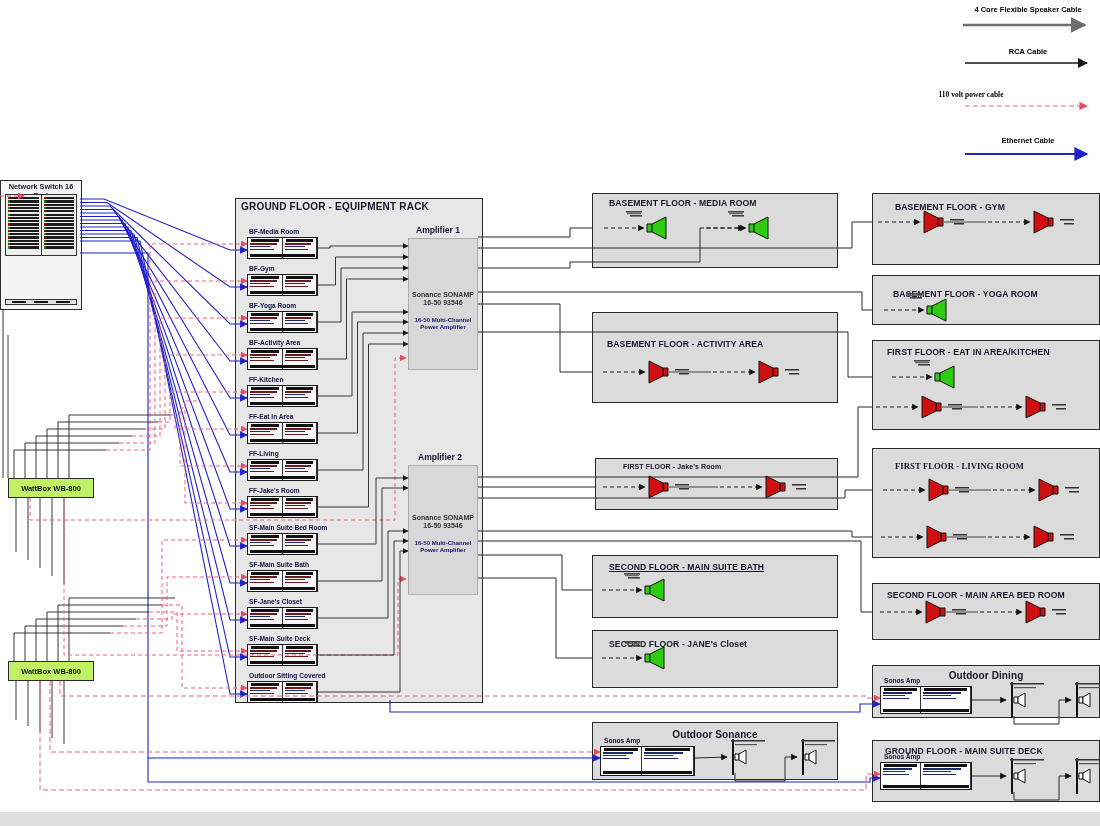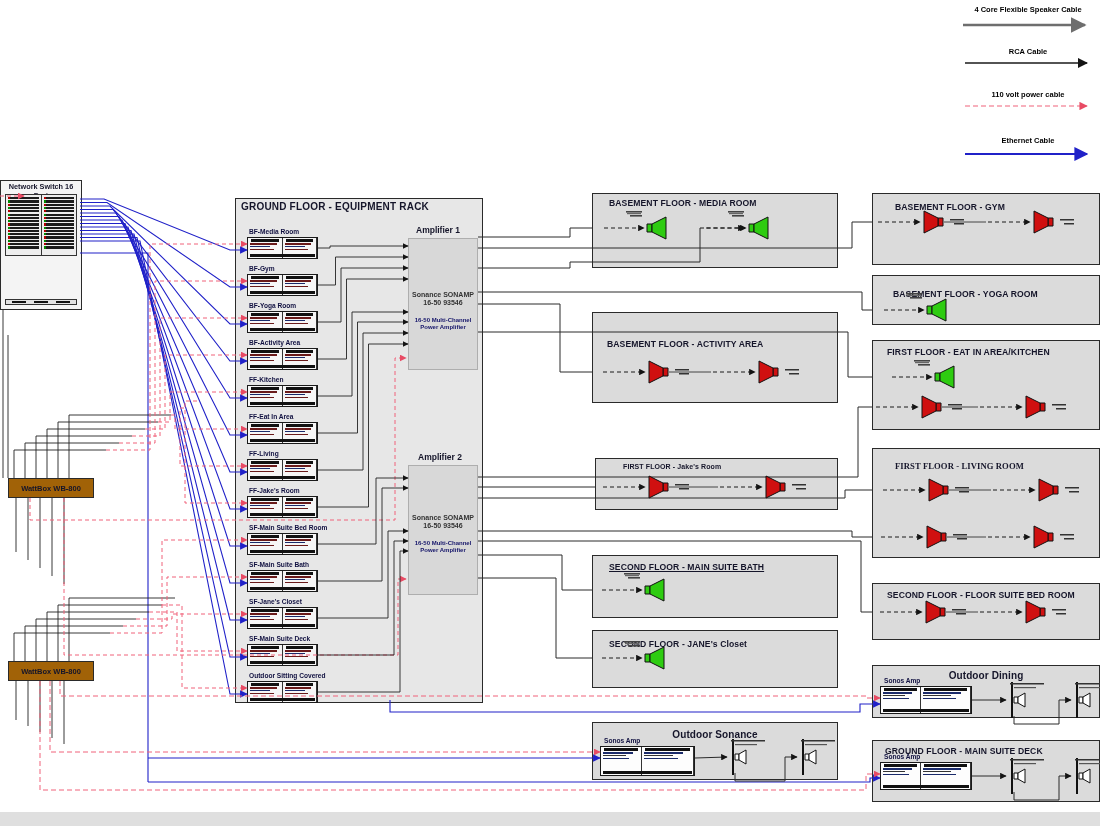--- a/index.html
+++ b/index.html
@@ -17,21 +17,21 @@
   #port-grid{position:absolute;left:4px;top:13px;width:72px;height:62px;border:1px solid #333;
       display:flex;box-sizing:border-box;background:#eee;}
   .port-col{flex:1;border-right:1px solid #333;padding:1px 2px;box-sizing:border-box;}
   .port-col:last-child{border-right:none;}
   .port-row{height:2.2px;margin:1.1px 0;background:#1c1c1c;border-left:2px solid #b00000;}
   .port-row.alt{border-left:2px solid #008800;}
   #switch-foot{position:absolute;left:4px;bottom:4px;width:72px;height:6px;background:#e2e2e2;
       border:1px solid #333;box-sizing:border-box;display:flex;gap:8px;padding:1px 6px;}
   #switch-foot div{flex:1;background:#111;}
   
-  .wattbox{position:absolute;width:86px;height:20px;background:#a16207;border:1.3px solid #2a2a2a;
+  .wattbox{position:absolute;width:86px;height:20px;background:#bef264;border:1.3px solid #2a2a2a;
       box-sizing:border-box;display:flex;align-items:center;justify-content:center;
       font-size:7.5px;font-weight:bold;color:#15152a;}
   
   #rack{position:absolute;left:235px;top:198px;width:248px;height:505px;background:#e7e7e7;
       border:1.4px solid #2a2a2a;box-sizing:border-box;}
   #rack-title{font-size:10px;font-weight:bold;color:#15152a;margin:2px 0 0 5px;letter-spacing:.2px;}
   .module{position:absolute;width:71px;height:22px;background:#f6f6f6;border:1.2px solid #1a1a1a;
       box-sizing:border-box;display:flex;}
   .module-label{position:absolute;font-size:6.6px;font-weight:bold;color:#101040;white-space:nowrap;}
   .mod-col{flex:1;border-right:1px solid #333;padding:0 1px;box-sizing:border-box;overflow:hidden;}
@@ -58,21 +58,21 @@
   #wiring{position:absolute;left:0;top:0;z-index:10;pointer-events:none;}
 </style>
 </head>
 <body>
 
 <div id="canvas">
 
 
   <div class="legend-label" style="left:963px;top:6px;">4 Core Flexible Speaker Cable</div>
   <div class="legend-label" style="left:963px;top:48px;">RCA Cable</div>
-  <div class="legend-label" style="left:963px;top:91px;">110 volt power cable</div>
+  <div class="legend-label" style="left:906px;top:91px;font-family:Liberation Serif, serif;">110 volt power cable</div>
   <div class="legend-label" style="left:963px;top:137px;">Ethernet Cable</div>
 
   <div id="switch-box">
     <div id="switch-title">Network Switch 16 Port</div>
     <div id="port-grid">
       <div class="port-col">
           <div class="port-row"></div>
           <div class="port-row alt"></div>
           <div class="port-row"></div>
           <div class="port-row alt"></div>
@@ -381,21 +381,21 @@
       <div class="zone abs" style="left: 595px; top: 458px; width: 243px; height: 52px;">
         <div class="zone-title small" style="left: 27px; top: 4px;">FIRST FLOOR - Jake's Room</div>
       </div>
       <div class="zone abs" style="left: 592px; top: 555px; width: 246px; height: 63px;">
         <div class="zone-title " style="left: 16px; top: 6px; text-decoration: underline;">SECOND FLOOR - MAIN SUITE BATH</div>
       </div>
       <div class="zone abs" style="left: 592px; top: 630px; width: 246px; height: 58px;">
         <div class="zone-title " style="left: 16px; top: 8px;">SECOND FLOOR - JANE's Closet</div>
       </div>
       <div class="zone abs" style="left: 872px; top: 583px; width: 228px; height: 57px;">
-        <div class="zone-title " style="left: 14px; top: 6px;">SECOND FLOOR - FLOOR SUITE BED ROOM</div>
+        <div class="zone-title " style="left: 14px; top: 6px;">SECOND FLOOR - MAIN AREA BED ROOM</div>
       </div>
       <div class="zone abs" style="left: 872px; top: 665px; width: 228px; height: 53px;">
         <div class="zone-title big center" style="left: 0px; top: 4px;">Outdoor Dining</div>
       </div>
       <div class="sonos-label" style="left: 884px; top: 677px;">Sonos Amp</div>
       <div class="sonos-amp abs" style="left: 880px; top: 686px; width: 92px; height: 28px;">
         <div class="mod-col" style="flex: 1 1 0%;">
           <div class="mod-hdr"></div>
           <div class="mod-bar" style="background:#1a2a6a;width:80%"></div>
           <div class="mod-bar" style="background:#333;width:60%"></div>

